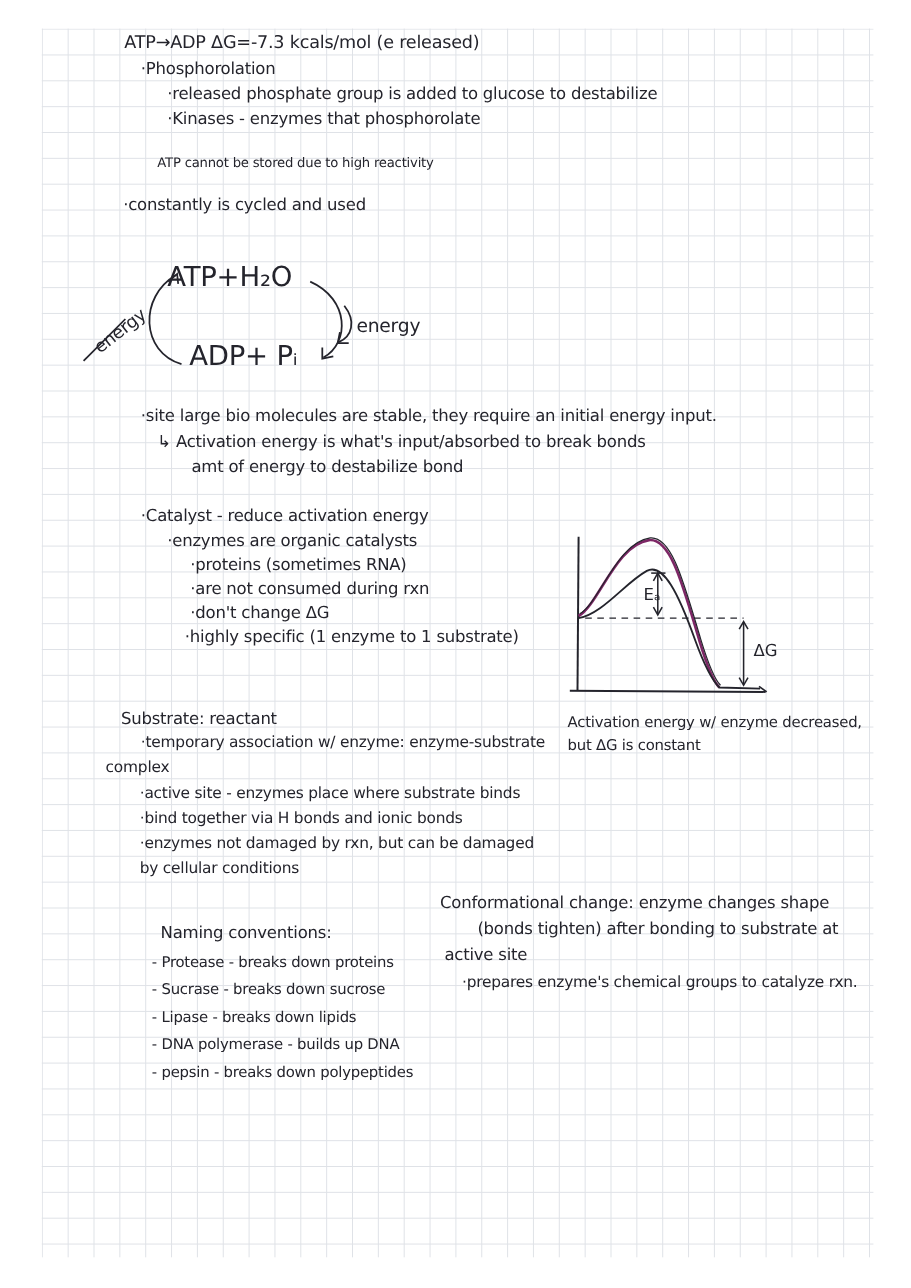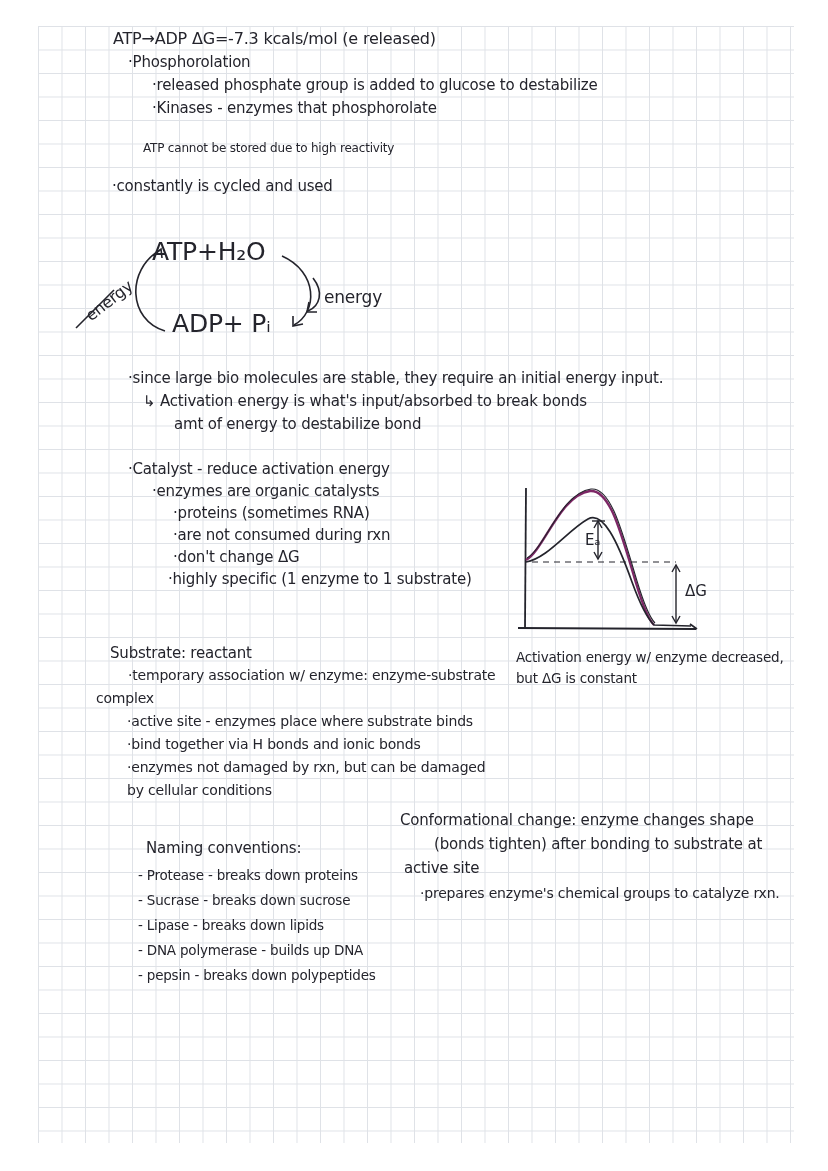--- a/index.html
+++ b/index.html
@@ -49,21 +49,21 @@
   <path d="M212,28 C248,44 248,84 224,97" fill="none" stroke="var(--ink)" stroke-width="1.6"></path>
   <path d="M223,88 L223,98 L233,96" fill="none" stroke="var(--ink)" stroke-width="1.6"></path>
   <path d="M243,50 C254,64 250,78 238,83" fill="none" stroke="var(--ink)" stroke-width="1.6"></path>
   <path d="M239,74 L237,84 L247,84" fill="none" stroke="var(--ink)" stroke-width="1.6"></path>
 </svg>
 <div class="ln big" style="left:152px;top:238px;">ATP+H₂O</div>
 <div class="ln big" style="left:172px;top:310px;">ADP+ Pᵢ</div>
 <div class="ln" style="left:82px;top:292px;font-size:16px;transform:rotate(-38deg);">energy</div>
 <div class="ln" style="left:324px;top:288px;font-size:17px;">energy</div>
 
-<div class="ln" style="left:128px;top:370px;">·since large bio molecules are stable, they require an initial energy input.</div>
+<div class="ln" style="left:128px;top:370px;">·site large bio molecules are stable, they require an initial energy input.</div>
 <div class="ln" style="left:143px;top:393px;">↳ Activation energy is what's input/absorbed to break bonds</div>
 <div class="ln" style="left:174px;top:416px;">amt of energy to destabilize bond</div>
 
 <div class="ln" style="left:128px;top:461px;">·Catalyst - reduce activation energy</div>
 <div class="ln" style="left:152px;top:483px;">·enzymes are organic catalysts</div>
 <div class="ln" style="left:173px;top:505px;">·proteins (sometimes RNA)</div>
 <div class="ln" style="left:173px;top:527px;">·are not consumed during rxn</div>
 <div class="ln" style="left:173px;top:549px;">·don't change ΔG</div>
 <div class="ln" style="left:168px;top:571px;">·highly specific (1 enzyme to 1 substrate)</div>
 

